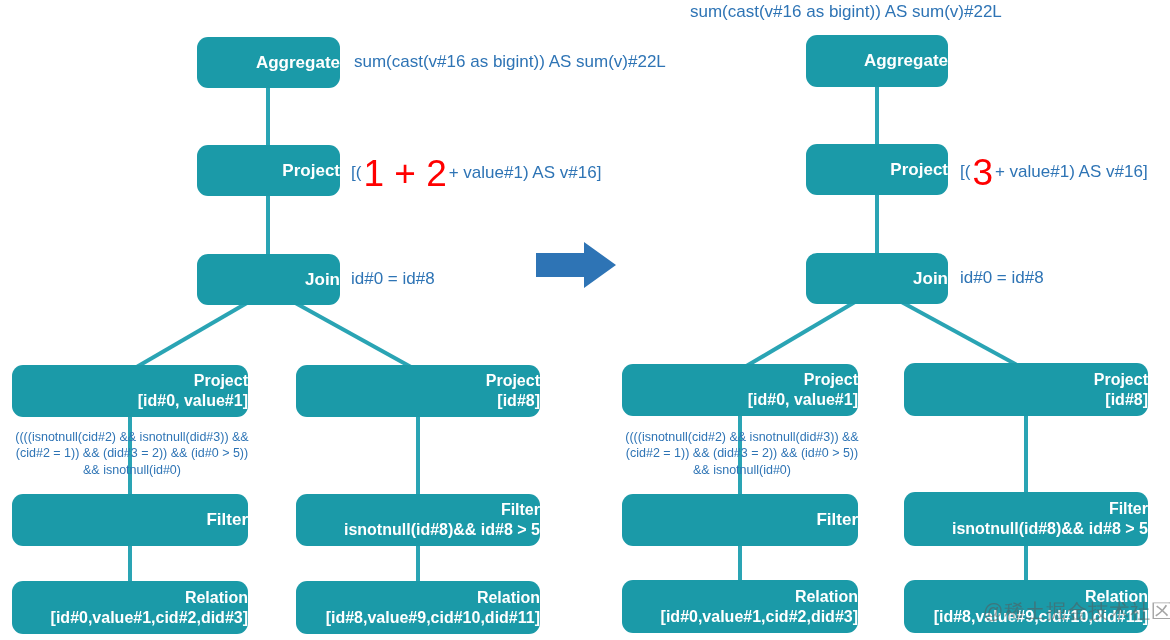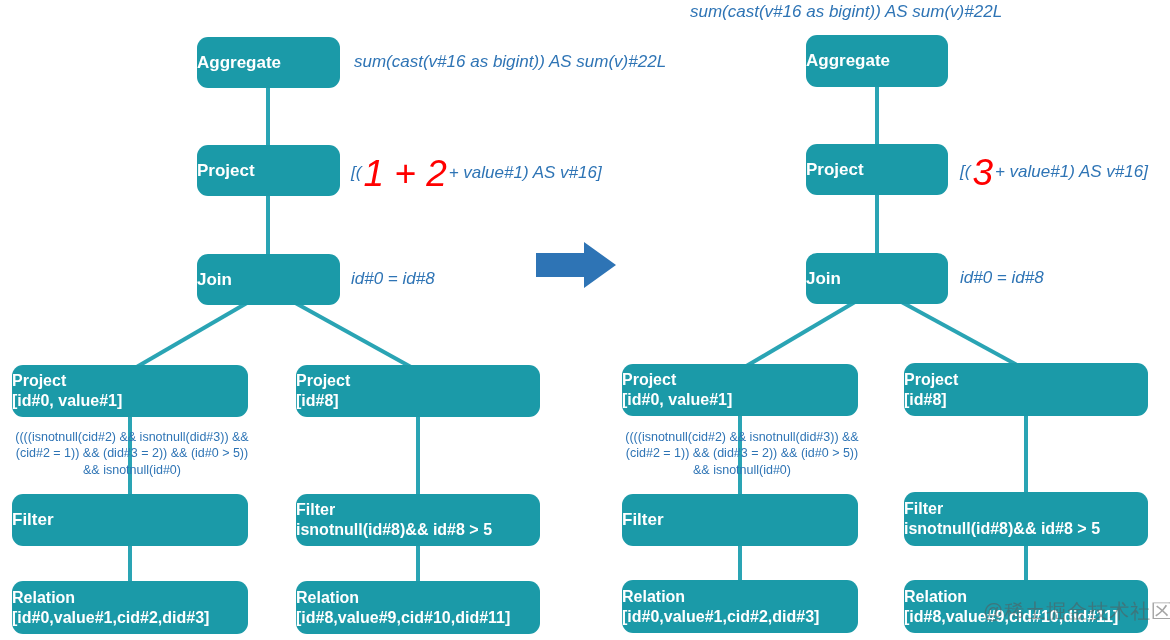--- a/index.html
+++ b/index.html
@@ -11,32 +11,31 @@
     font-family:"Liberation Sans","DejaVu Sans",sans-serif;
   }
   #connectors{position:absolute;left:0;top:0;width:1170px;height:640px;}
   .node{
     position:absolute;
     background:#1b9aa8;
     border-radius:11px;
     color:#ffffff;
     font-weight:bold;
     display:flex;flex-direction:column;
-    align-items:flex-start;justify-content:center;
+    align-items:flex-end;justify-content:center;
     text-align:center;
     line-height:1.25;
   }
   .node .t1{font-size:17px;}
   .node .t2{font-size:16px;white-space:nowrap;}
   .ann{
     position:absolute;
     color:#2e74b5;
     font-size:17px;
     white-space:nowrap;
-    font-style:italic;
   }
   .ann-mixed{display:flex;align-items:center;}
   .hl{
     color:#ff0000;
     font-size:37px;
     line-height:1;
     margin:0 2px;
   }
   .cond{
     position:absolute;

